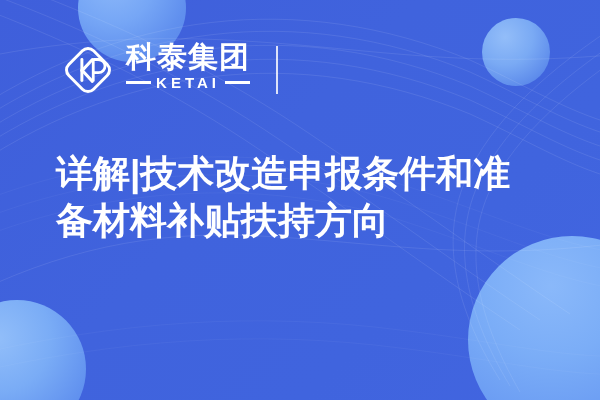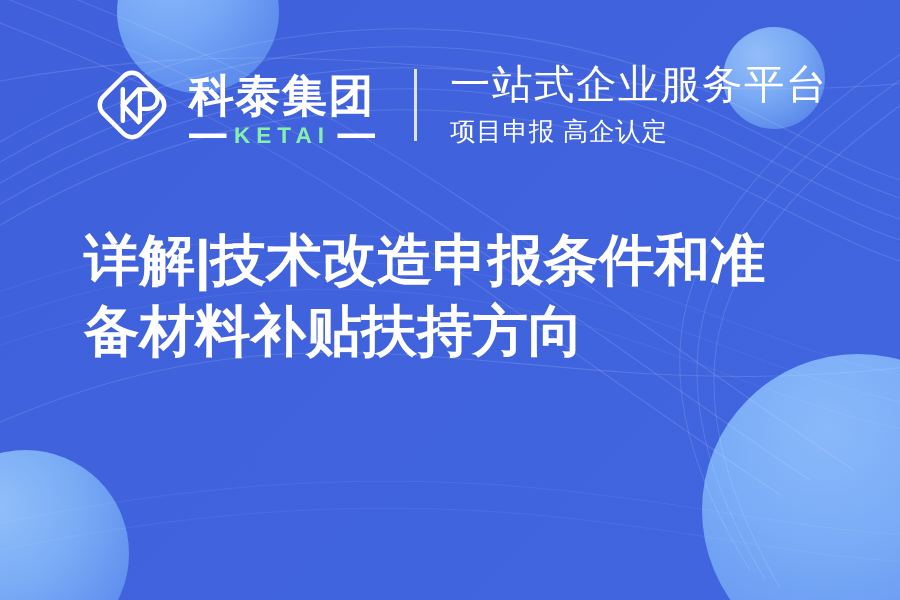--- a/index.html
+++ b/index.html
@@ -81,21 +81,21 @@
     top: 0;
     width: 600px;
     height: 140px;
     display: flex;
     align-items: center;
     z-index: 5;
   }
 
   .brand {
     display: flex;
-    align-items: flex-end;
+    align-items: flex-start;
     margin-left: 60px;
   }
 
   .brand-mark {
     width: 56px;
     height: 56px;
     flex: 0 0 auto;
   }
 
   .brand-words {
@@ -123,21 +123,21 @@
     height: 3px;
     background: #ffffff;
     flex: 1 1 auto;
     min-width: 10px;
   }
   .brand-en {
     font-size: 15px;
     font-weight: bold;
     letter-spacing: 4px;
     line-height: 1;
-    color: #86efac;
+    color: #ffffff;
     white-space: nowrap;
   }
 
   .divider {
     width: 2px;
     height: 48px;
     background: rgba(255,255,255,0.82);
     margin-left: 26px;
     margin-right: 22px;
     flex: 0 0 auto;
@@ -244,23 +244,19 @@
         <div class="brand-en-row">
           <span class="brand-dash"></span>
           <span class="brand-en">KETAI</span>
           <span class="brand-dash"></span>
         </div>
       </div>
     </div>
 
     <div class="divider"></div>
 
-    <div class="tagline">
-      <div class="tagline-main">一站式企业服务平台</div>
-      <div class="tagline-sub">项目申报 高企认定</div>
-    </div>
   </div>
 
   <div class="title-wrap">
     <h1 class="title">详解|技术改造申报条件和准备材料补贴扶持方向</h1>
   </div>
 
 </div>
 
 </body></html>

